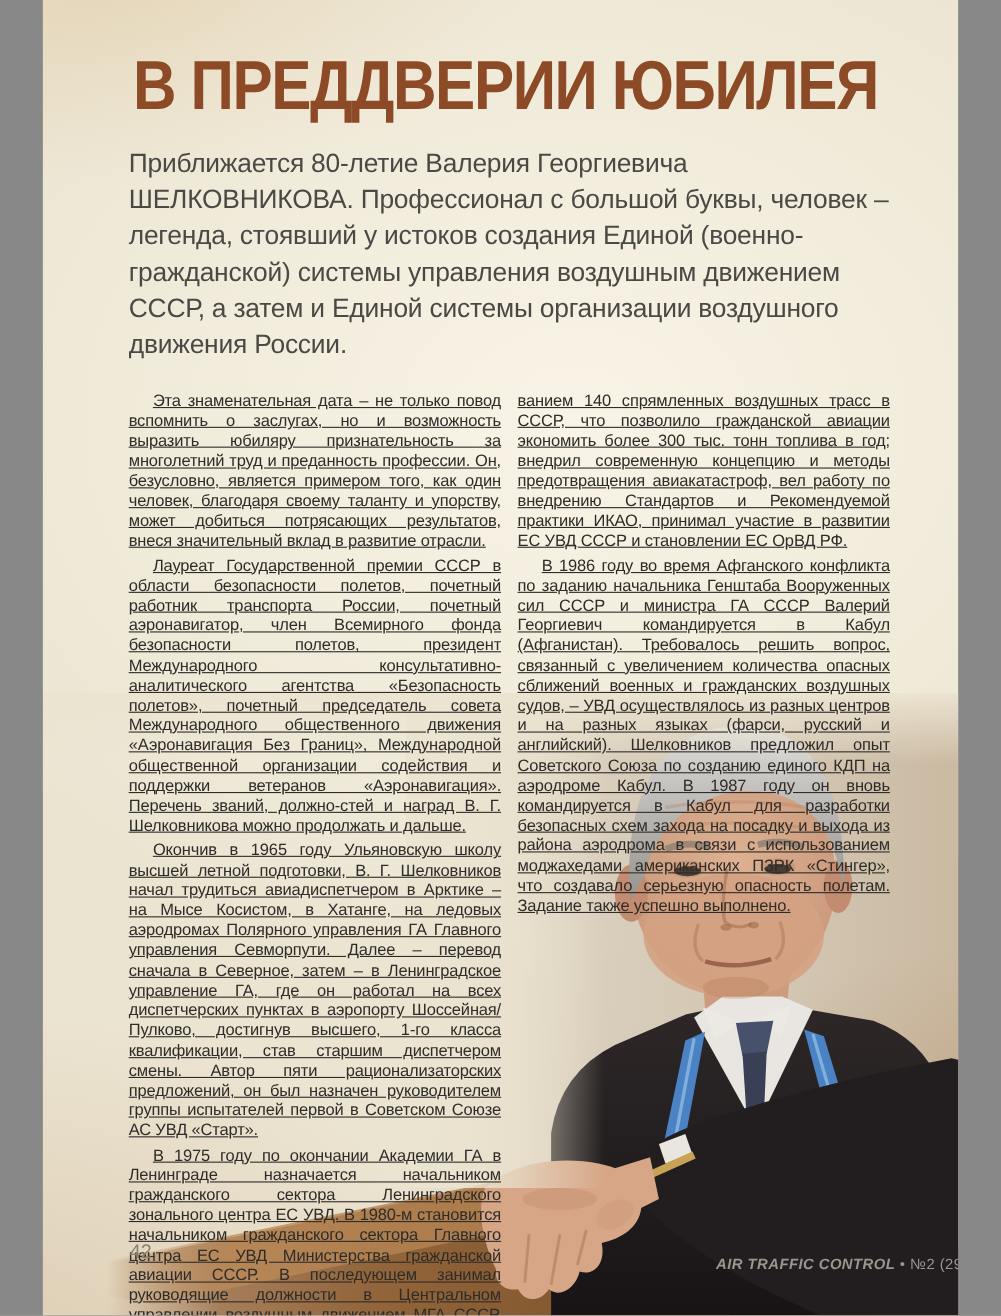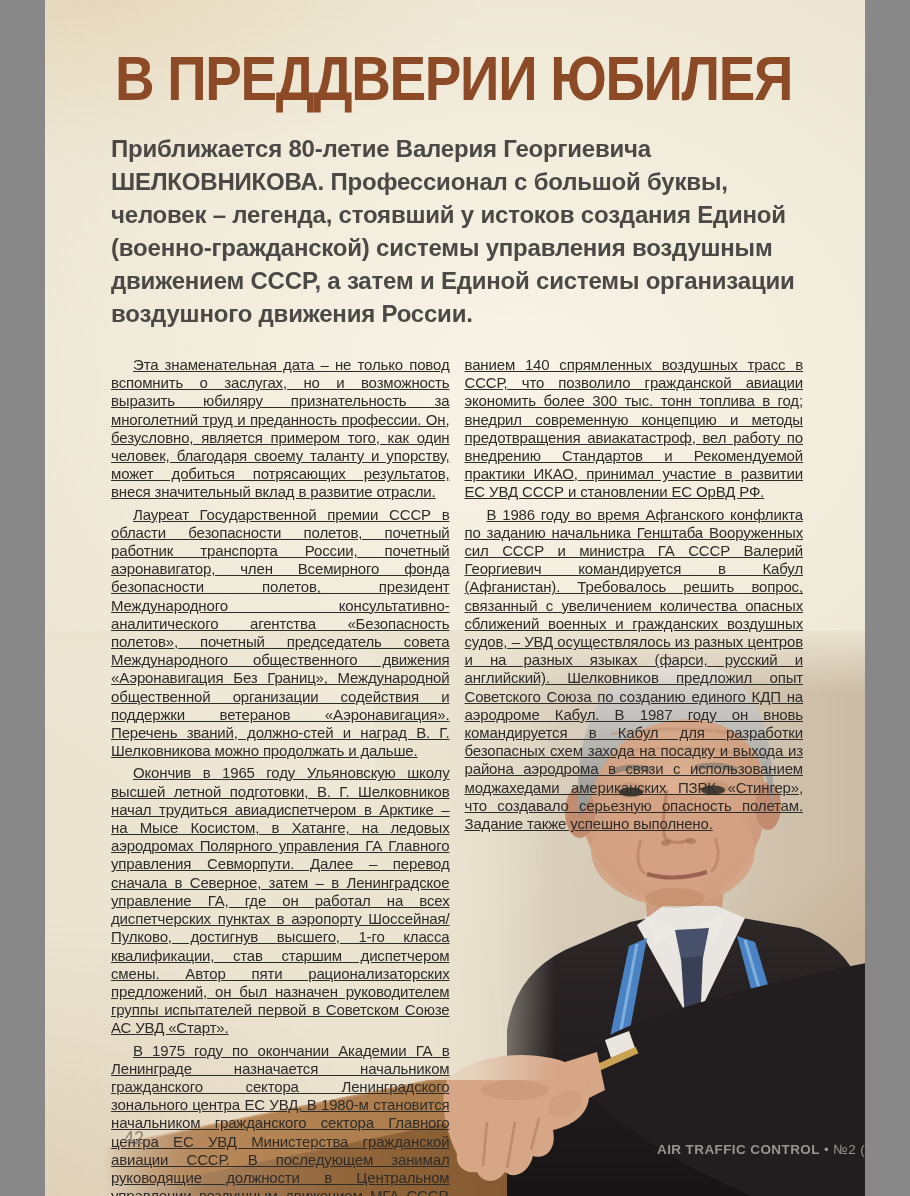--- a/index.html
+++ b/index.html
@@ -5,50 +5,50 @@
   html,body{margin:0;padding:0;background:#888;}
   .page{
     position:relative;width:820px;height:1196px;overflow:hidden;margin:0 auto;
     background:
       radial-gradient(ellipse 700px 520px at 88% 96%, rgba(190,156,118,.30), transparent 62%),
       radial-gradient(ellipse 760px 560px at -6% 104%, rgba(203,172,136,.42), transparent 58%),
       radial-gradient(ellipse 920px 720px at 58% 32%, rgba(253,249,238,.75), transparent 72%),
       radial-gradient(ellipse 620px 320px at 8% -2%, rgba(221,196,152,.45), transparent 60%),
       #ebe4d1;
     font-family:"Liberation Sans", sans-serif;
+    padding-left:12px;
   }
   .photo-svg{position:absolute;left:0;top:630px;width:910px;height:566px;z-index:0;display:block;}
   .content{position:relative;z-index:1;}
   .title{
     margin:0 0 0 70px;padding-top:42px;
     font-size:63px;font-weight:bold;color:#8d4a26;letter-spacing:-1.5px;
     transform:scaleX(.87);transform-origin:left top;white-space:nowrap;
   }
   .lead{
     margin:18px 62px 0 66px;
     font-size:24px;line-height:33px;color:#4b4946;letter-spacing:-.2px;
     text-align:left;
-    font-weight:bold;
   }
   .columns{display:flex;gap:15px;margin:26px 62px 0 66px;}
   .col{
     width:385px;font-size:15px;line-height:18.2px;color:#2e2c29;
     text-align:justify;letter-spacing:-.15px;
   }
   .col p{margin:0 0 4px 0;text-indent:22px;text-decoration:underline;}
   .col p.cont{text-indent:0;}
   .page-number{
     position:absolute;left:79px;top:1128px;z-index:2;
     font-size:18px;color:#8b8173;
   }
   .footer-ref{
     position:absolute;left:612px;top:1142px;z-index:2;
     font-size:13.5px;color:#98968f;letter-spacing:.4px;white-space:nowrap;
   }
-  .footer-ref .j{font-weight:bold;}
+  .footer-ref .j{font-weight:bold;font-style:italic;}
 </style>
 </head>
 <body>
 
 <div class="page">
 
   <svg class="photo-svg" viewBox="0 630 910 566" xmlns="http://www.w3.org/2000/svg" aria-hidden="true">
     <defs>
       <linearGradient id="wallg" x1="0" y1="0" x2="1" y2="0">
         <stop offset="0" stop-color="#d5c9b6" stop-opacity="0"></stop>

